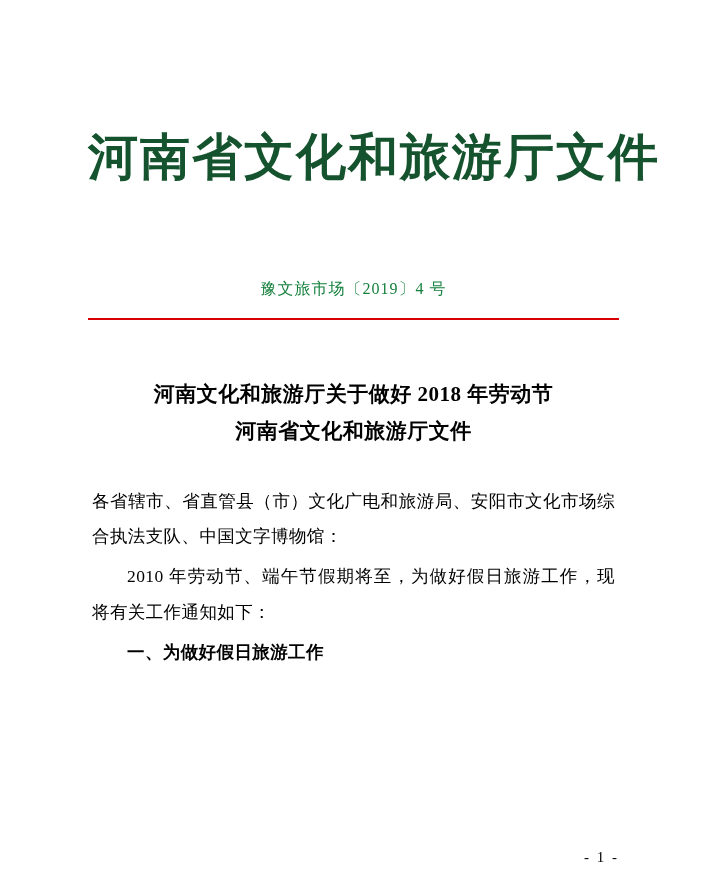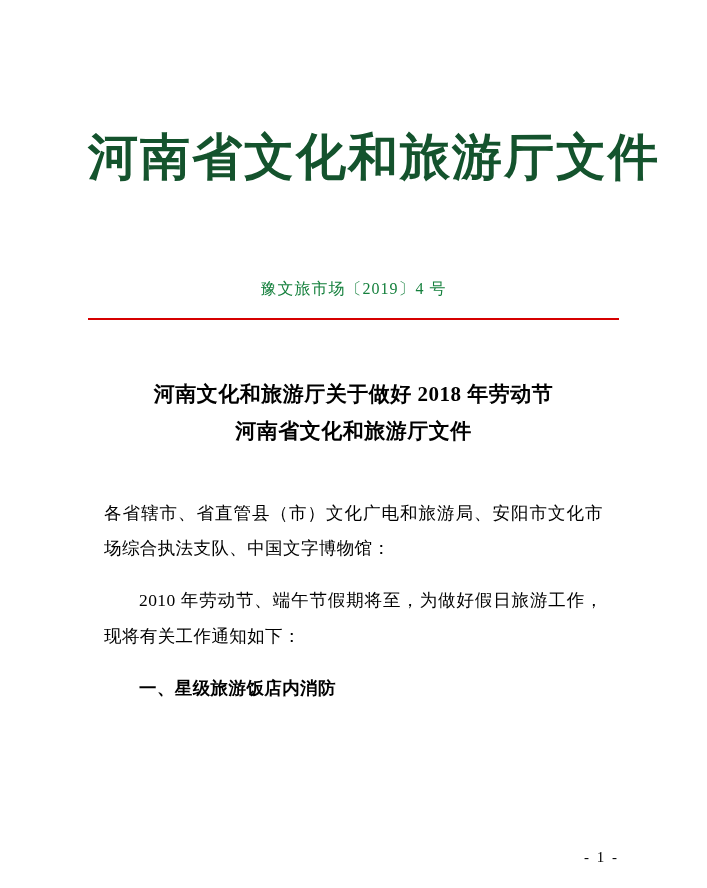--- a/index.html
+++ b/index.html
@@ -61,21 +61,21 @@
     display: block;
   }
   .body-text {
     padding-top: 30px;
     font-size: 17.5px;
     line-height: 2.05;
     letter-spacing: 0.4px;
     text-align: justify;
   }
   .body-text p {
-    margin: 16px;
+    margin: 4px;
   }
   .indent {
     text-indent: 2em;
   }
   .section-heading {
     font-weight: bold;
     text-indent: 2em;
   }
   .page-number {
     position: absolute;
@@ -97,18 +97,18 @@
   <div class="red-rule"></div>
 
   <div class="subject">
     <span class="line">河南文化和旅游厅关于做好 2018 年劳动节</span>
     <span class="line">河南省文化和旅游厅文件</span>
   </div>
 
   <div class="body-text">
     <p>各省辖市、省直管县（市）文化广电和旅游局、安阳市文化市场综合执法支队、中国文字博物馆：</p>
     <p class="indent">2010 年劳动节、端午节假期将至，为做好假日旅游工作，现将有关工作通知如下：</p>
-    <p class="section-heading">一、星级旅游饭店内消防</p>
+    <p class="section-heading">一、为做好假日旅游工作</p>
   </div>
 
   <div class="page-number">- 1 -</div>
 
 </div>
 
 </body></html>

